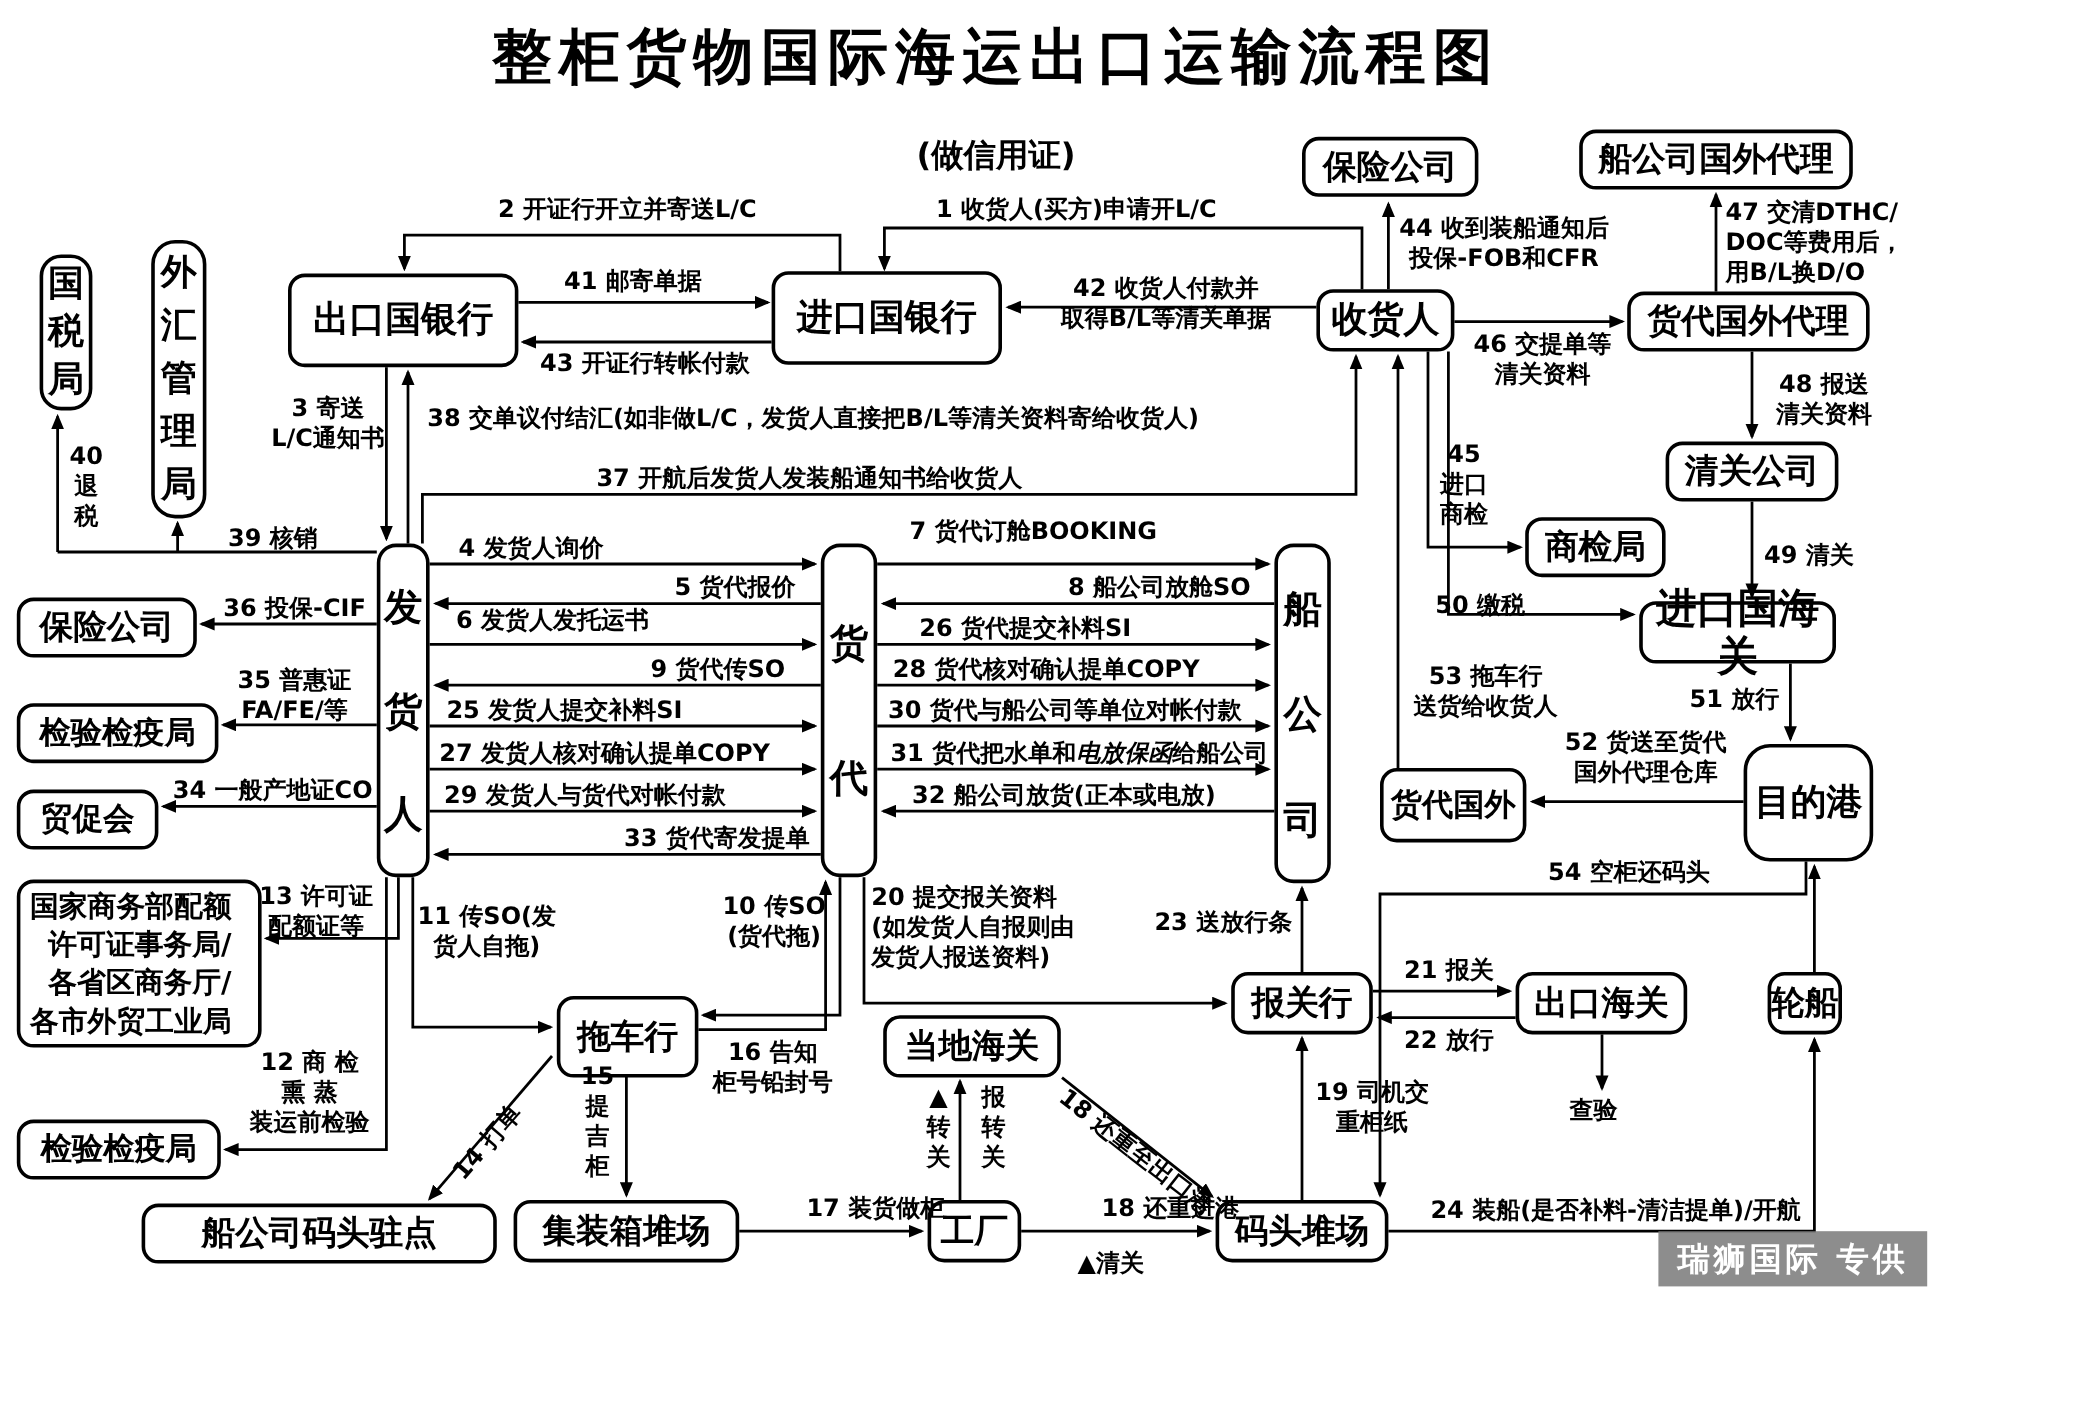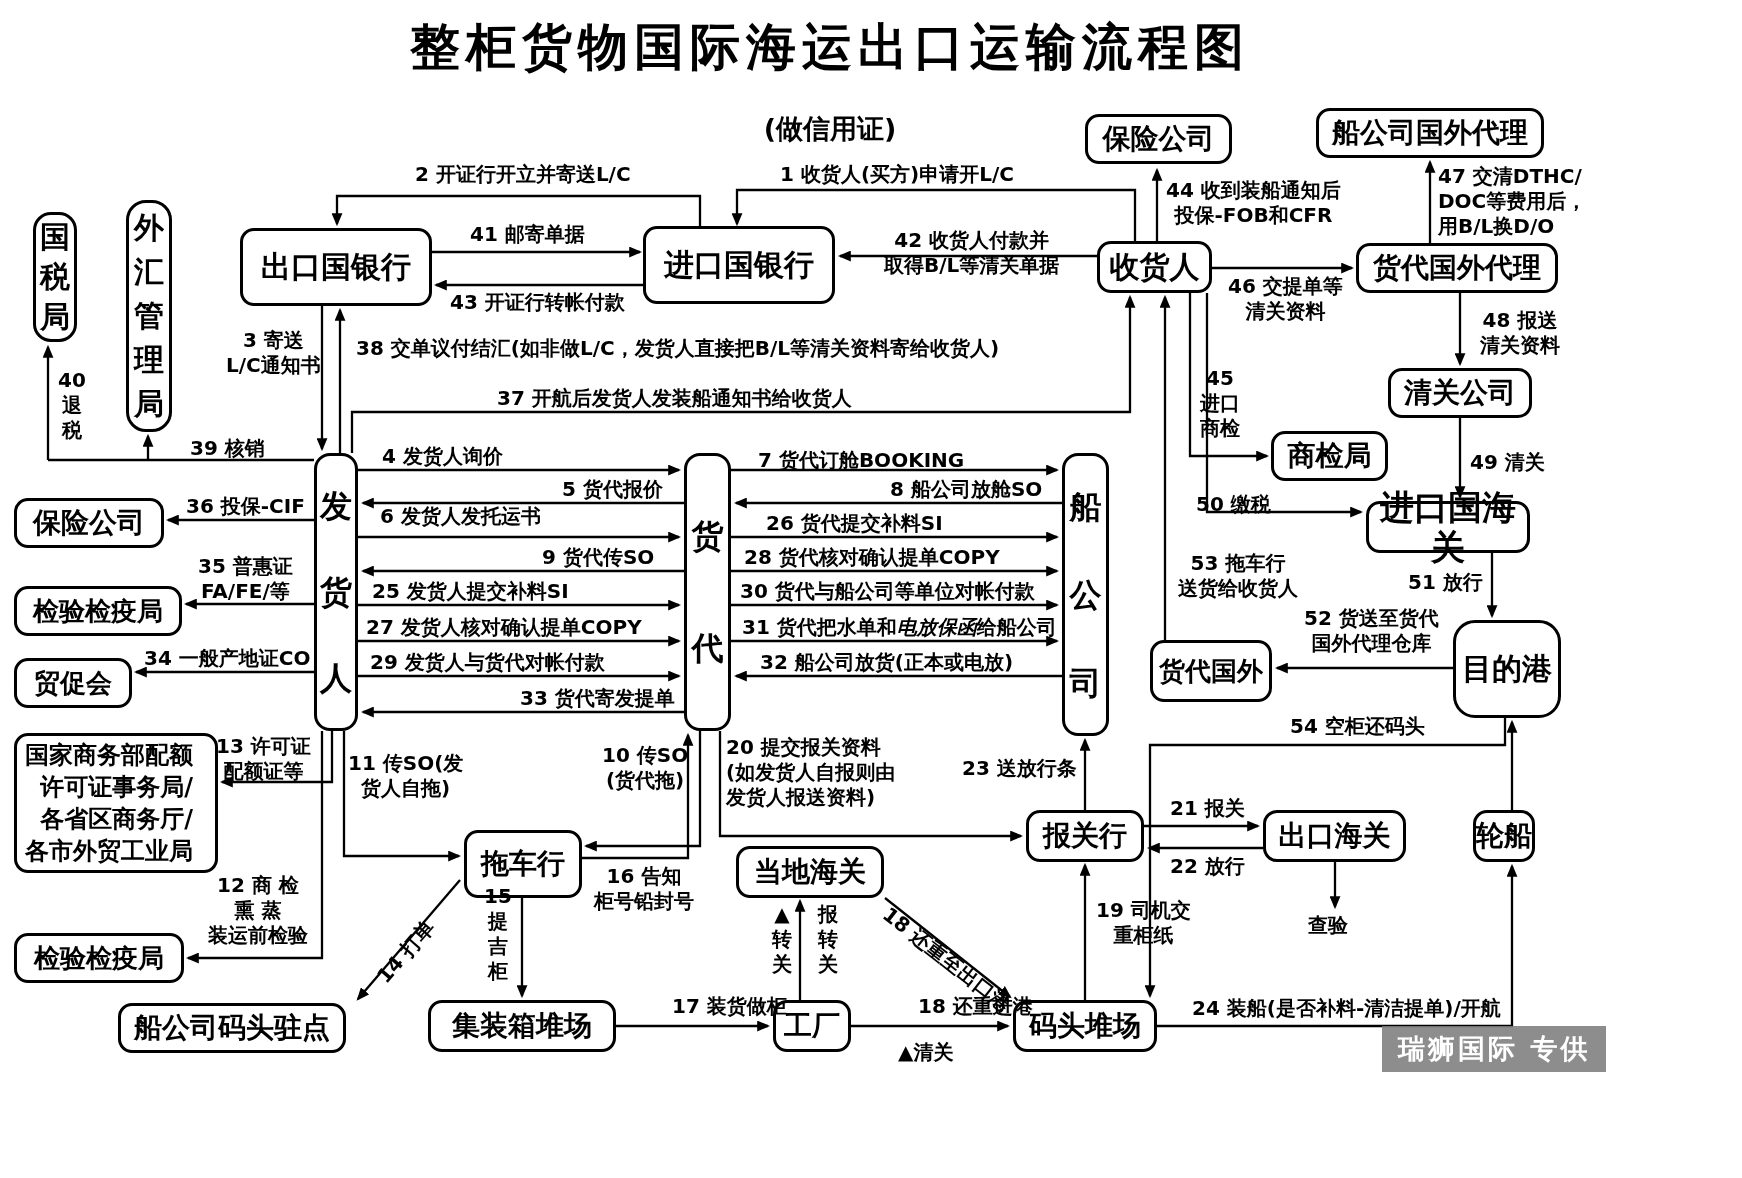--- a/index.html
+++ b/index.html
@@ -137,38 +137,38 @@
 <div class="node" style="left:1062px;top:453px;width:47px;height:283px;font-size:32px;line-height:88px;border-radius:16px">船
 公
 司</div>
 <div class="node" style="left:1150px;top:640px;width:122px;height:62px;font-size:26px">货代国外</div>
 <div class="node" style="left:1453px;top:620px;width:108px;height:98px;font-size:30px;border-radius:22px">目的港</div>
 <div class="node" style="left:14px;top:733px;width:204px;height:140px;font-size:24px;text-align:right;justify-content:flex-start;padding-left:8px;line-height:32px">国家商务部配额
 许可证事务局/
 各省区商务厅/
 各市外贸工业局</div>
 <div class="node" style="left:14px;top:933px;width:170px;height:50px;font-size:26px">检验检疫局</div>
-<div class="node" style="left:118px;top:1003px;width:228px;height:50px;font-size:28px">船公司码头驻点</div>
+<div class="node" style="left:118px;top:1003px;width:296px;height:50px;font-size:28px">船公司码头驻点</div>
 <div class="node" style="left:464px;top:830px;width:118px;height:68px;font-size:28px">拖车行</div>
 <div class="node" style="left:428px;top:1000px;width:188px;height:52px;font-size:28px">集装箱堆场</div>
 <div class="node" style="left:736px;top:846px;width:148px;height:52px;font-size:28px">当地海关</div>
 <div class="node" style="left:773px;top:1000px;width:78px;height:52px;font-size:28px">工厂</div>
 <div class="node" style="left:1013px;top:1000px;width:144px;height:52px;font-size:28px">码头堆场</div>
 <div class="node" style="left:1026px;top:810px;width:118px;height:52px;font-size:28px">报关行</div>
 <div class="node" style="left:1263px;top:810px;width:143px;height:52px;font-size:28px">出口海关</div>
 <div class="node" style="left:1473px;top:810px;width:62px;height:52px;font-size:28px">轮船</div>
 
 <div class="elabel" style="left:780px;top:162px">1 收货人(买方)申请开L/C</div>
 <div class="elabel" style="left:415px;top:162px">2 开证行开立并寄送L/C</div>
 <div class="elabel" style="left:226px;top:328px">3 寄送
 L/C通知书</div>
 <div class="elabel" style="left:382px;top:444px">4 发货人询价</div>
 <div class="elabel" style="left:562px;top:477px">5 货代报价</div>
 <div class="elabel" style="left:380px;top:504px">6 发货人发托运书</div>
-<div class="elabel" style="left:758px;top:448px">7 货代订舱BOOKING</div>
+<div class="elabel" style="left:758px;top:430px">7 货代订舱BOOKING</div>
 <div class="elabel" style="left:890px;top:477px">8 船公司放舱SO</div>
 <div class="elabel" style="left:542px;top:545px">9 货代传SO</div>
 <div class="elabel" style="left:602px;top:743px">10 传SO
 (货代拖)</div>
 <div class="elabel" style="left:348px;top:751px">11 传SO(发
 货人自拖)</div>
 <div class="elabel" style="left:208px;top:873px">12 商 检
 熏 蒸
 装运前检验</div>
 <div class="elabel" style="left:216px;top:734px">13 许可证

